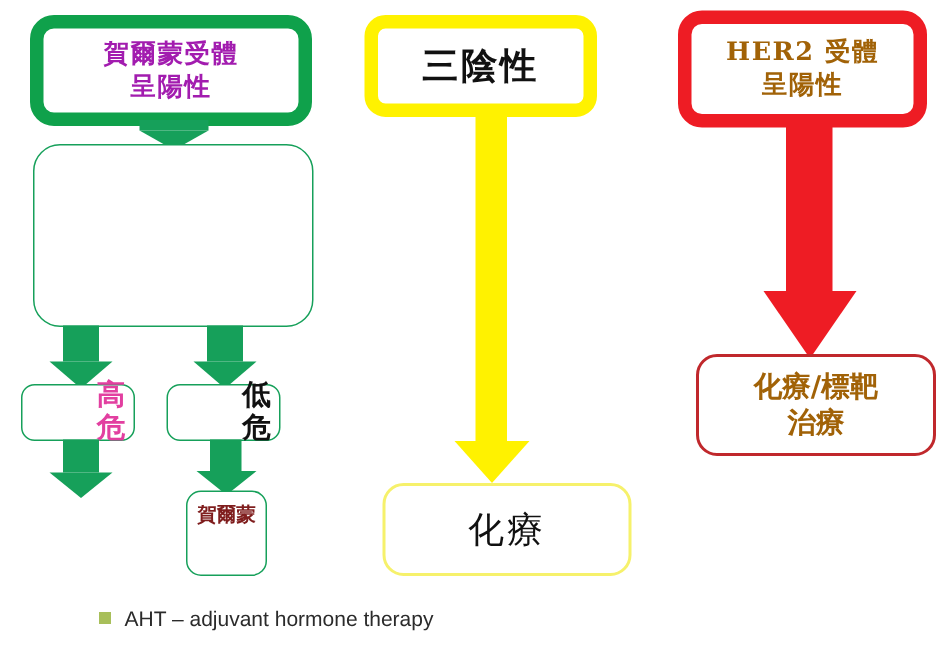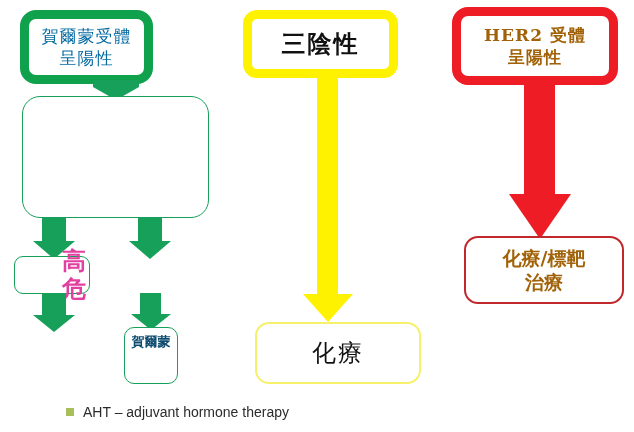--- a/index.html
+++ b/index.html
@@ -26,47 +26,47 @@
     flex-direction: column;
     align-items: center;
     justify-content: center;
     text-align: center;
     line-height: 1.18;
   }
   
   .hr-head {
     left: 20px;
     top: 10px;
-    width: 133px;
+    width: 188px;
     height: 74px;
     border: 9px solid #0FA14B;
     border-radius: 16px;
-    color: #0369a1;
-    font-family: "DejaVu Serif", "Liberation Serif", serif;
-    font-weight: normal;
+    color: #a21caf;
+    font-family: "DejaVu Serif", "Liberation Serif", serif;
+    font-weight: bold;
     font-size: 17px;
     letter-spacing: 1px;
   }
   .hr-head .line { display: block; margin: 1px 0; }
 
   .hr-blank {
     left: 22px;
     top: 96px;
     width: 187px;
     height: 122px;
     border: 1.6px solid #16A05A;
     border-radius: 18px;
   }
 
   .risk-box {
     border: 1.6px solid #16A05A;
     border-radius: 9px;
-    font-family: Liberation Serif, serif;
-    font-weight: bold;
-    font-size: 24px;
+    font-family: Liberation Mono, monospace;
+    font-weight: bold;
+    font-size: 19px;
     padding-left: 44px;
   }
   .risk-high {
     left: 14px;
     top: 256px;
     width: 76px;
     height: 38px;
     color: #E23FA0;
   }
   .risk-low {
@@ -76,22 +76,22 @@
     height: 38px;
     color: #111111;
   }
   .aht-box {
     left: 124px;
     top: 327px;
     width: 54px;
     height: 57px;
     border: 1.6px solid #16A05A;
     border-radius: 10px;
-    color: #0c4a6e;
-    font-family: Liberation Mono, monospace;
+    color: #7f1d1d;
+    font-family: Liberation Serif, serif;
     font-weight: bold;
     font-size: 13px;
     justify-content: flex-start;
     padding-top: 7px;
   }
 
   
   .tn-head {
     left: 243px;
     top: 10px;
@@ -247,20 +247,21 @@
   <div class="arrow g-a2">
     <div class="shaft"></div>
     <div class="head"></div>
   </div>
   <div class="arrow g-a3">
     <div class="shaft"></div>
     <div class="head"></div>
   </div>
 
   <div class="node risk-box risk-high">高危</div>
+  <div class="node risk-box risk-low">低危</div>
 
   <div class="arrow g-a4">
     <div class="shaft"></div>
     <div class="head"></div>
   </div>
   <div class="arrow g-a5">
     <div class="shaft"></div>
     <div class="head"></div>
   </div>
 

